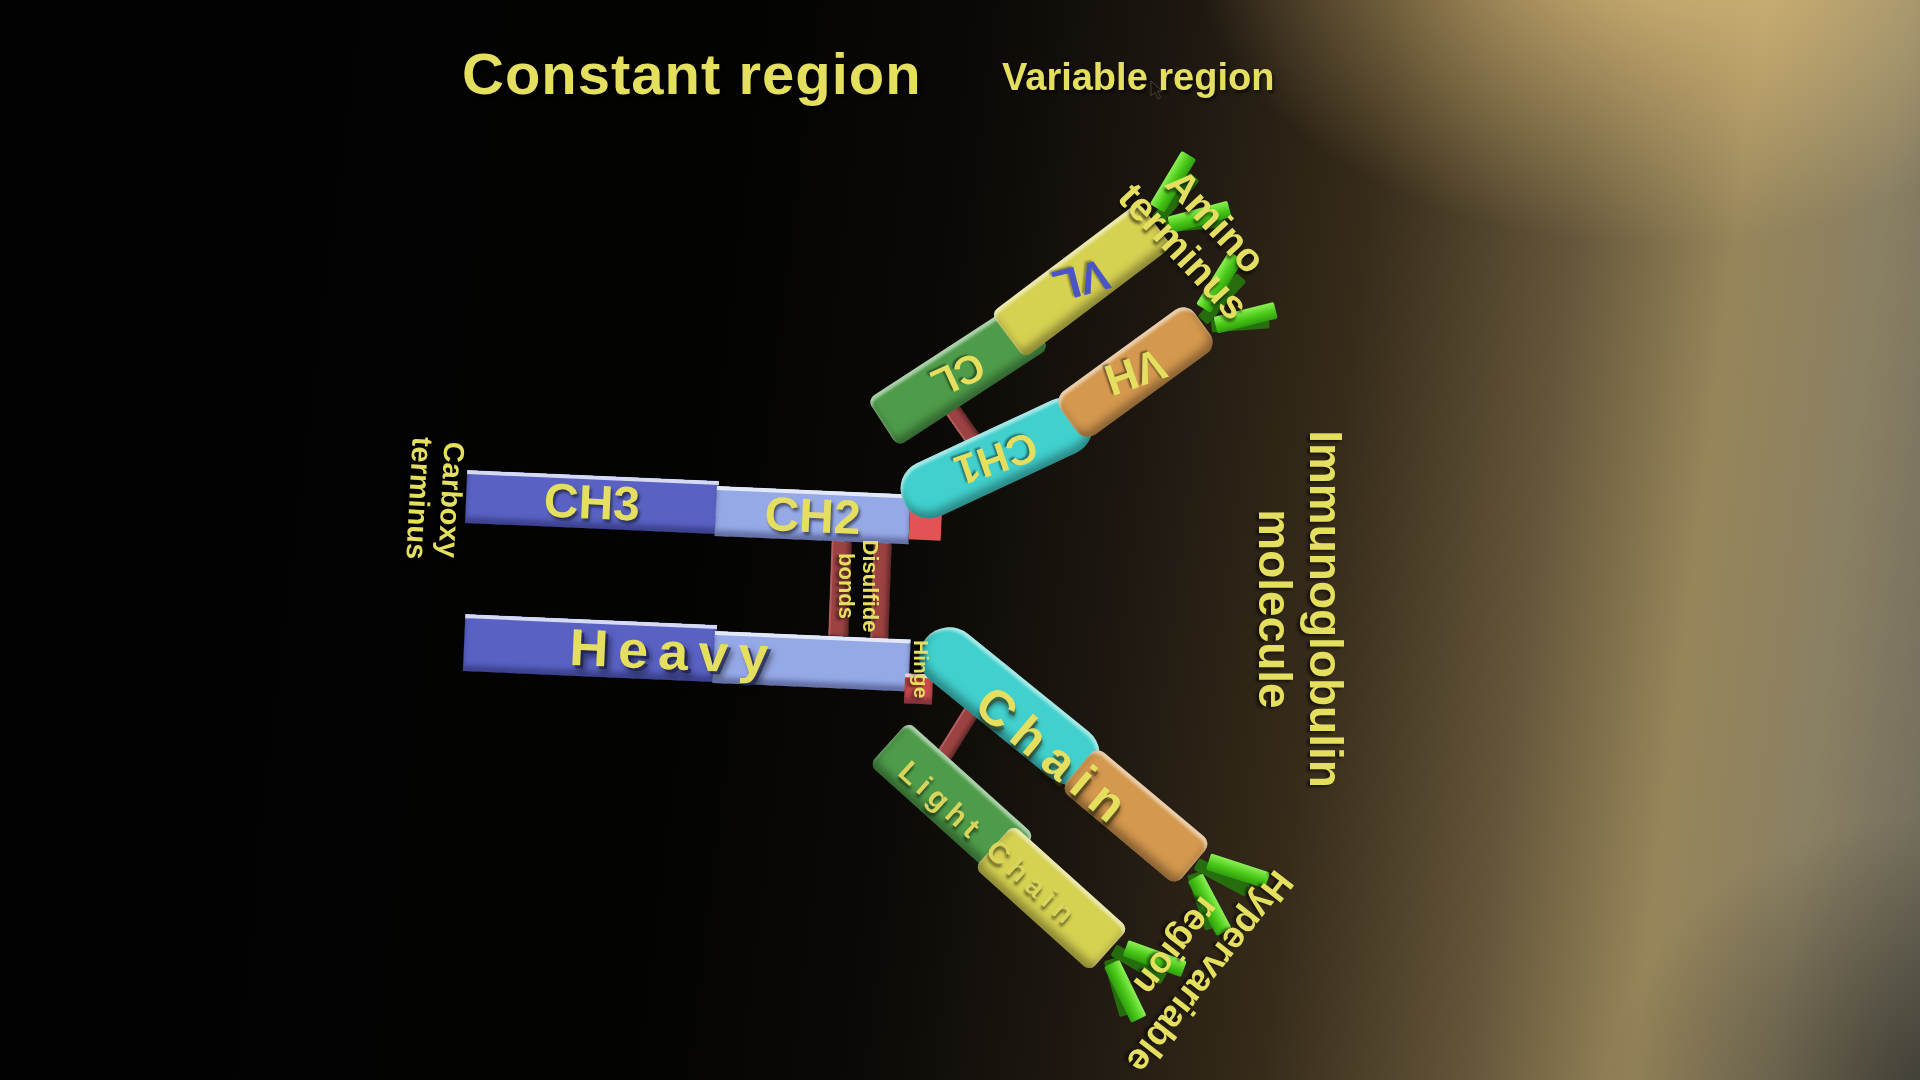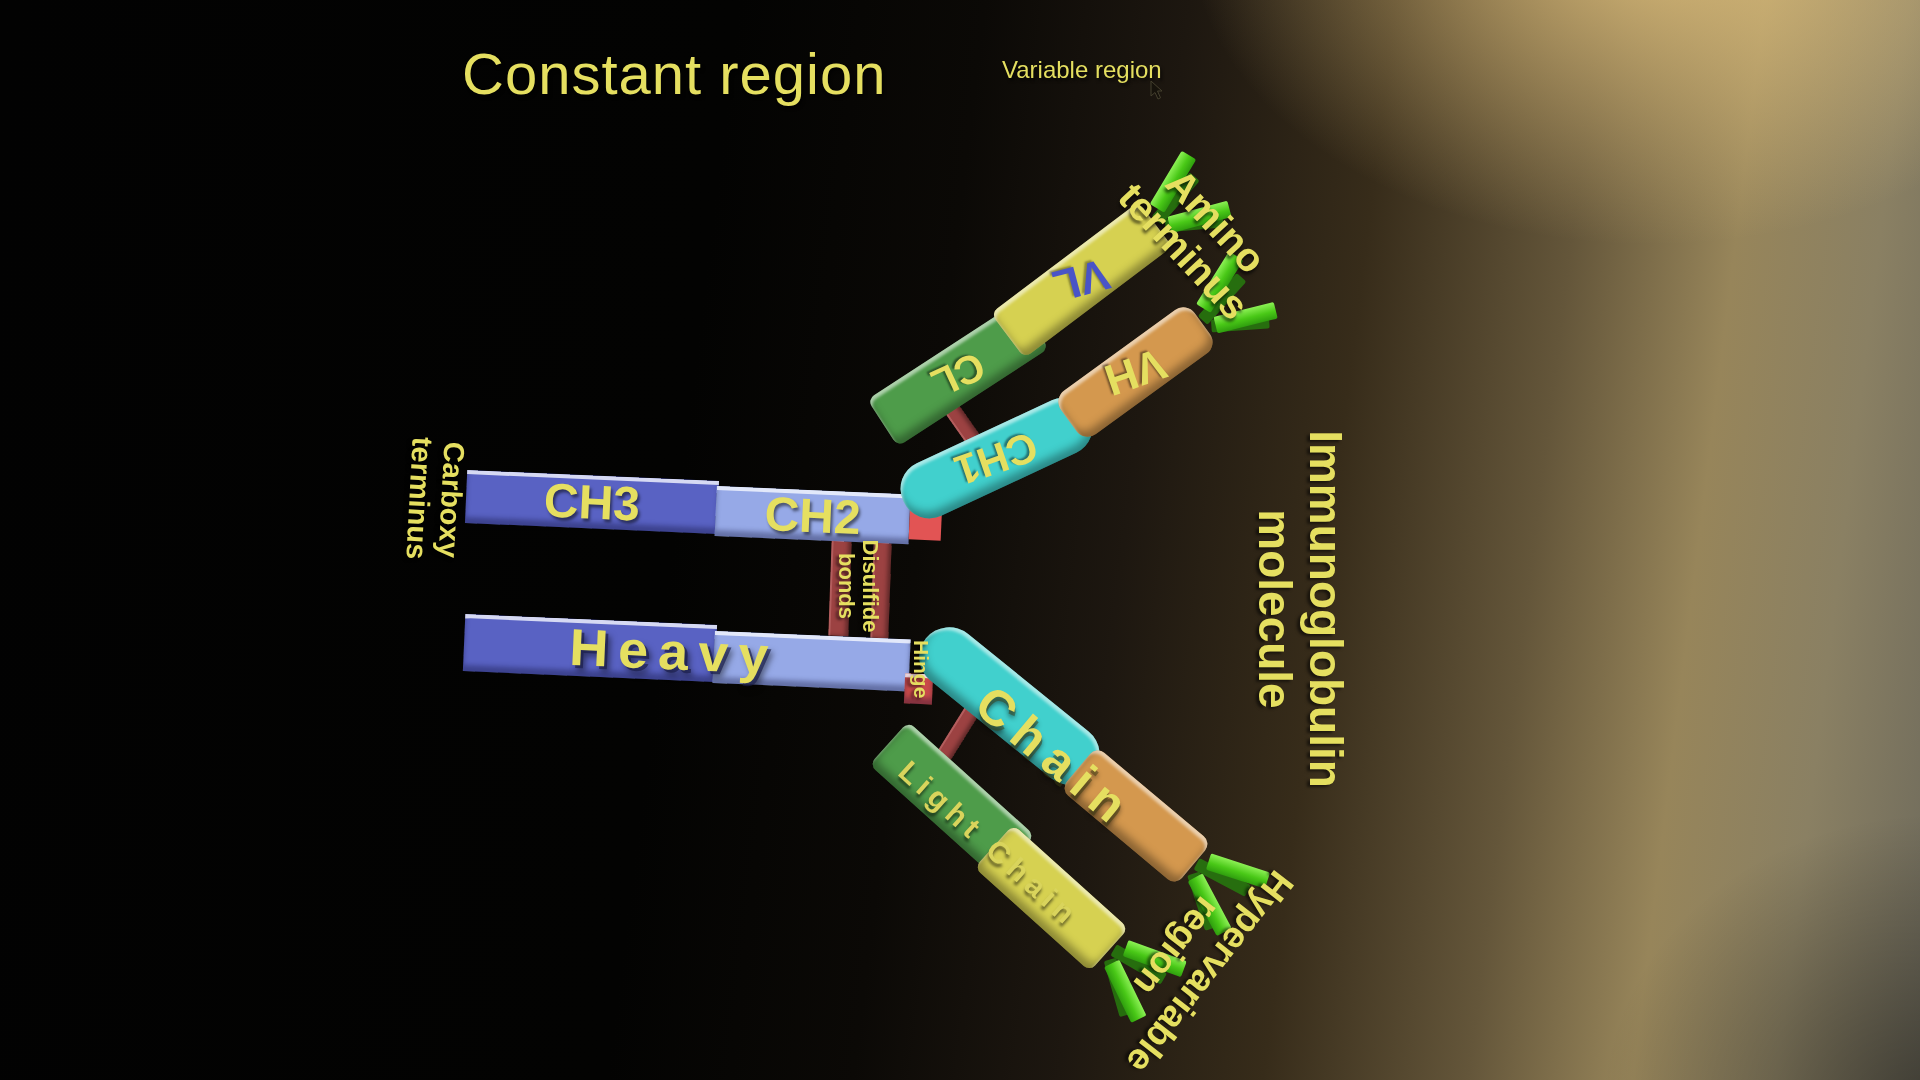--- a/index.html
+++ b/index.html
@@ -9,25 +9,25 @@
     background:
       radial-gradient(ellipse 640px 430px at 86% -6%, rgba(238,204,132,0.80), rgba(238,204,132,0) 72%),
       radial-gradient(ellipse 520px 460px at 101% 103%, rgba(0,0,0,0.45), rgba(0,0,0,0) 65%),
       linear-gradient(97deg,
         #020202 0%, #030302 36%, #0b0906 48%, #1d1710 58%,
         #372c1a 68%, #64563a 78%, #97855a 86%, #8a8063 93%, #6f6b5c 100%);
   }
   .abs{position:absolute;}
   .yellow{color:#e5df60;}
   .shadowed{text-shadow:2px 3px 3px rgba(0,0,0,0.55);}
-  .bold{font-weight:normal;}
+  .bold{font-weight:bold;}
 
   
   .title-constant{left:462px; top:40px; font-size:58px; letter-spacing:1px; z-index:6;}
-  .title-variable{left:1002px; top:56px; font-size:24px; z-index:6;}
+  .title-variable{left:1002px; top:56px; font-size:38px; z-index:6;}
 
   
   .rotblock{position:absolute; text-align:center; font-weight:bold; z-index:6;}
   .amino{left:1110px; top:192px; width:180px; font-size:40px; line-height:44px; transform:rotate(47deg);}
   .carboxy{left:363px; top:467px; width:145px; font-size:29px; line-height:32px; transform:rotate(93deg);}
   .igm{left:1070px; top:558px; width:460px; font-size:46px; line-height:51px; transform:rotate(90deg);}
   .hyperv{left:1058px; top:917px; width:270px; font-size:37px; line-height:42px; transform:rotate(128deg);}
   .disulf{left:810px; top:562px; width:96px; font-size:22px; line-height:24px; transform:rotate(90deg);}
   .hinge-lbl{left:892px; top:658px; width:58px; font-size:21px; line-height:22px; transform:rotate(90deg);}
 

